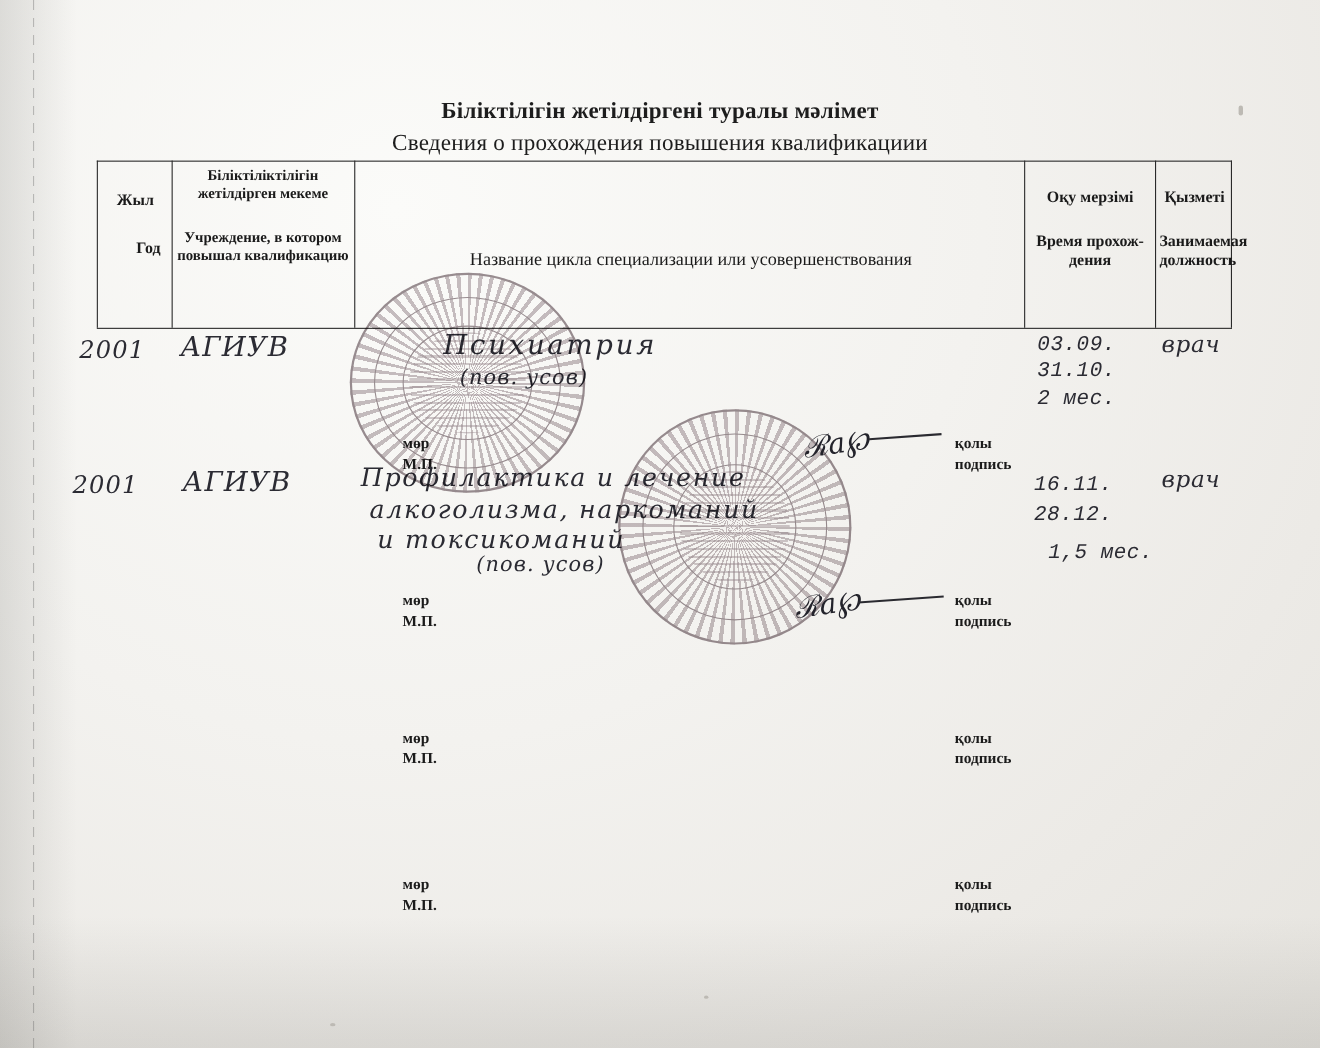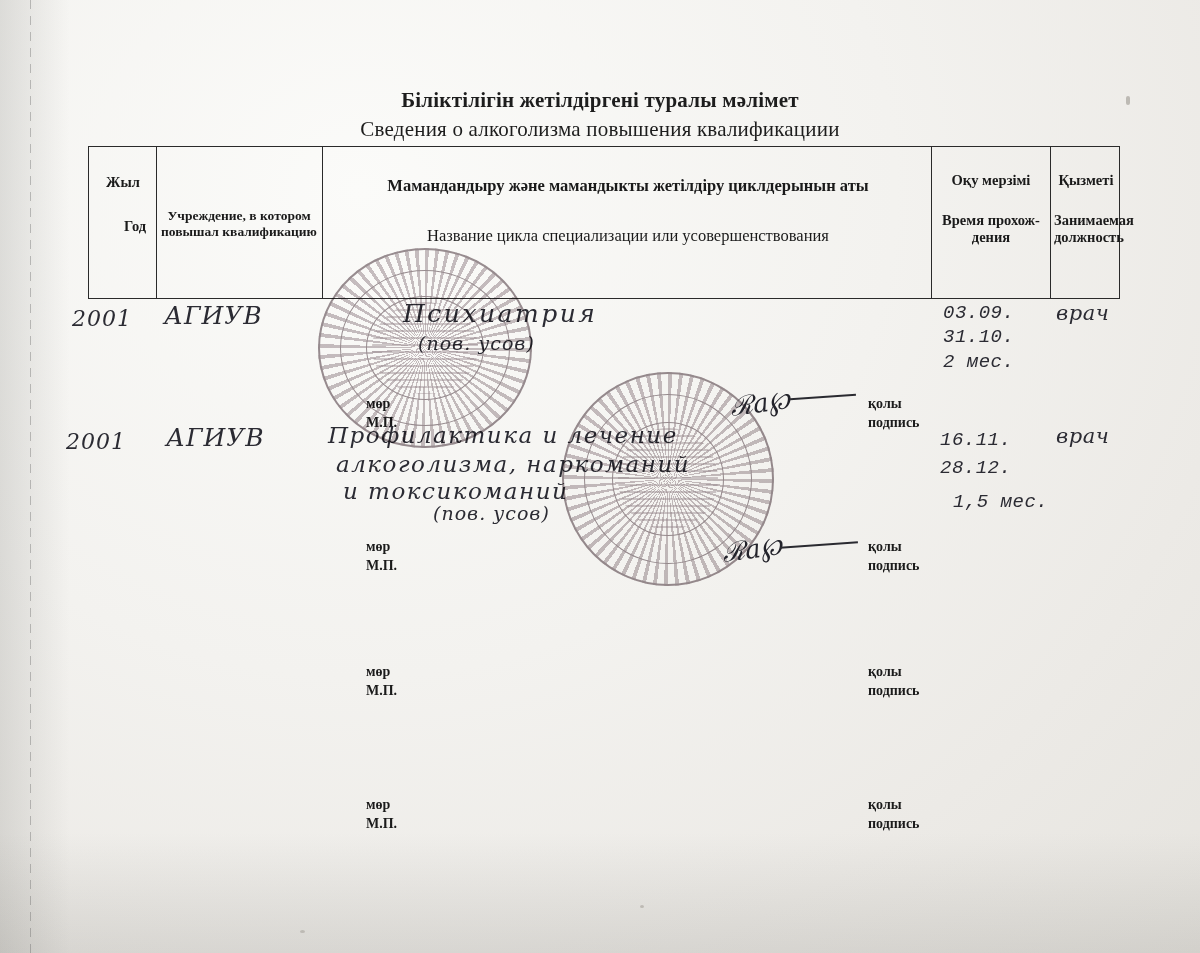--- a/index.html
+++ b/index.html
@@ -158,40 +158,40 @@
   <div id="paper-bg"></div>
   <div id="paper-shade-left"></div>
   <div id="paper-shade-bottom"></div>
   <div id="crease"></div>
 
   <div class="speck" style="left:1126px;top:96px;width:4px;height:9px;border-radius:2px;"></div>
   <div class="speck" style="left:300px;top:930px;width:5px;height:3px;"></div>
   <div class="speck" style="left:640px;top:905px;width:4px;height:3px;"></div>
 
   <div class="title-kz">Біліктілігін жетілдіргені туралы мәлімет</div>
-  <div class="title-ru">Сведения о алкоголизма повышения квалификациии</div>
+  <div class="title-ru">Сведения о прохождения повышения квалификациии</div>
 
   <div id="table">
 
     <div class="ln h" style="left:0;top:0;width:1032px;"></div>
     <div class="ln h" style="left:0;top:152px;width:1032px;"></div>
 
     <div class="ln v" style="left:0;top:0;height:152px;"></div>
     <div class="ln v" style="left:68px;top:0;height:152px;"></div>
     <div class="ln v" style="left:234px;top:0;height:152px;"></div>
     <div class="ln v" style="left:843px;top:0;height:152px;"></div>
     <div class="ln v" style="left:962px;top:0;height:152px;"></div>
     <div class="ln v" style="left:1031px;top:0;height:152px;"></div>
 
     <div class="cellhead" style="left:4px;top:28px;width:62px;">Жыл</div>
     <div class="cellhead" style="left:16px;top:72px;width:62px;">Год</div>
 
+    <div class="cellhead small" style="left:72px;top:6px;width:158px;">Біліктіліктілігін жетілдірген мекеме</div>
     <div class="cellhead small" style="left:72px;top:62px;width:158px;">Учреждение, в котором повышал квалификацию</div>
 
-    <div class="cellhead big" style="left:246px;top:30px;width:588px;">Мамандандыру және мамандыкты жетілдіру циклдерынын аты</div>
     <div class="cellhead big" style="left:246px;top:80px;width:588px;font-weight:normal;">Название цикла специализации или усовершенствования</div>
 
     <div class="cellhead" style="left:848px;top:26px;width:110px;">Оқу мерзімі</div>
     <div class="cellhead" style="left:848px;top:66px;width:110px;">Время прохож-дения</div>
 
     <div class="cellhead" style="left:966px;top:26px;width:64px;">Қызметі</div>
     <div class="cellhead" style="left:966px;top:66px;width:64px;">Занимаемая должность</div>
 
     <div class="hw yr" style="left:-16px;top:160px;">2001</div>
     <div class="hw org" style="left:76px;top:155px;">АГИУВ</div>

